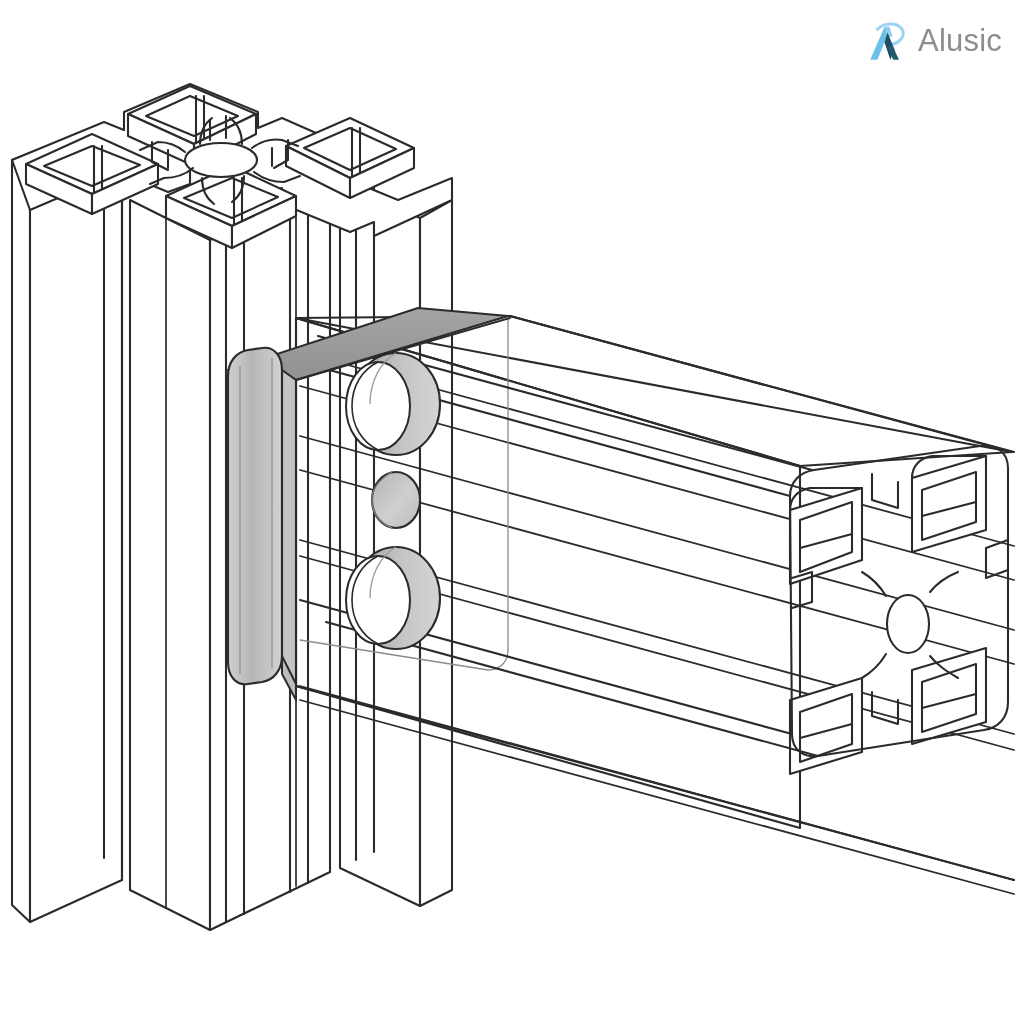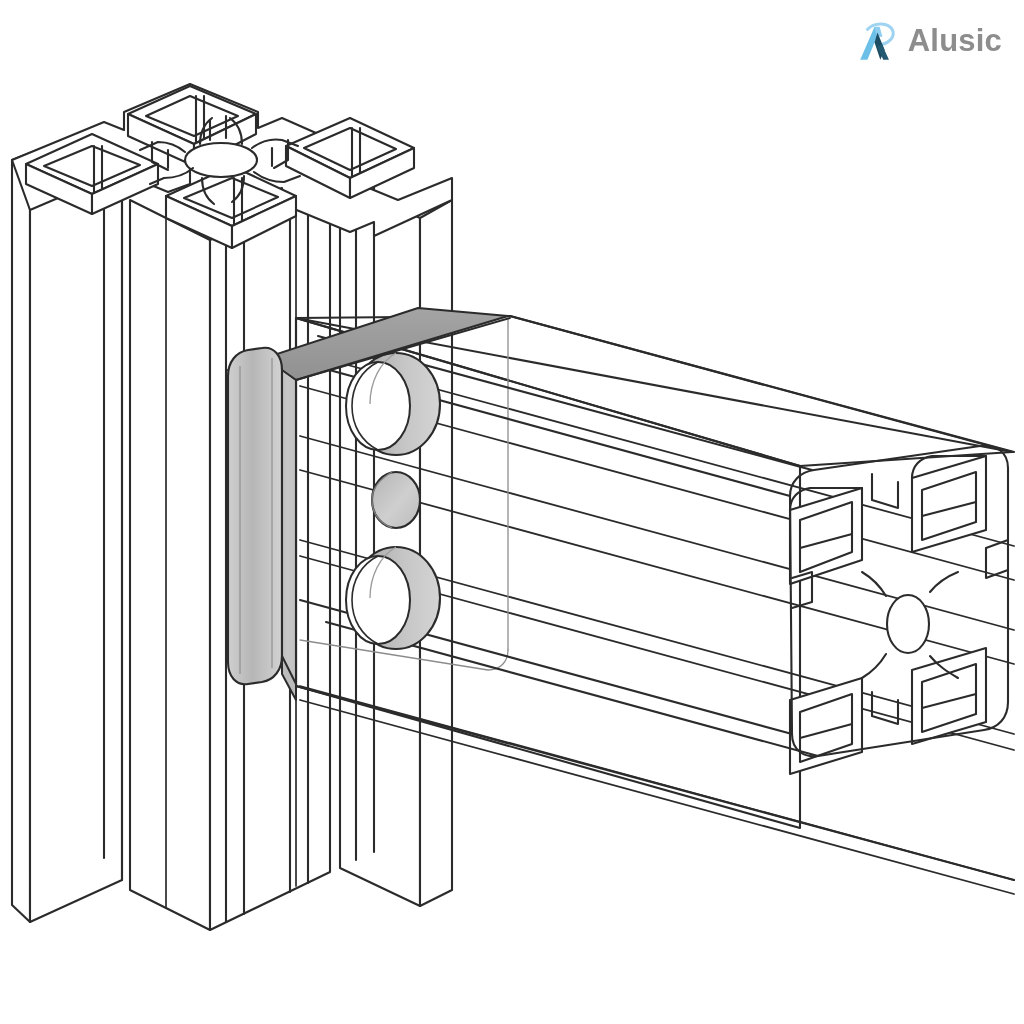--- a/index.html
+++ b/index.html
@@ -39,21 +39,21 @@
     user-select: none;
   }
   .brand-mark {
     width: 46px;
     height: 46px;
     display: block;
   }
   .brand-text {
     font-family: "Liberation Sans", sans-serif;
     font-size: 31px;
-    font-weight: 700;
+    font-weight: 400;
     letter-spacing: 0.2px;
     color: #8d8d8d;
     line-height: 1;
     padding-bottom: 2px;
   }
 </style>
 </head>
 <body>
 
 <div id="stage">

